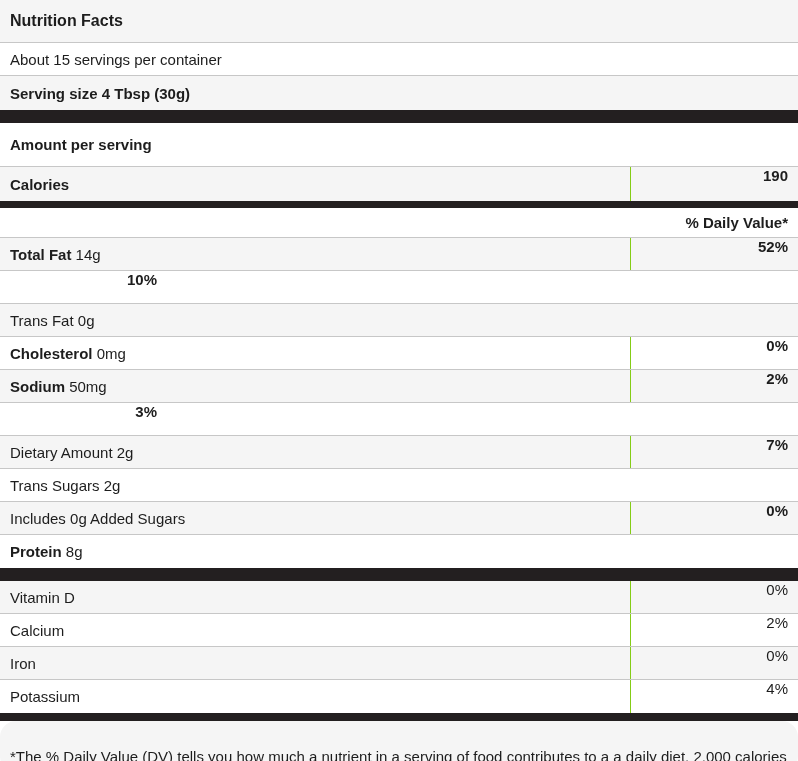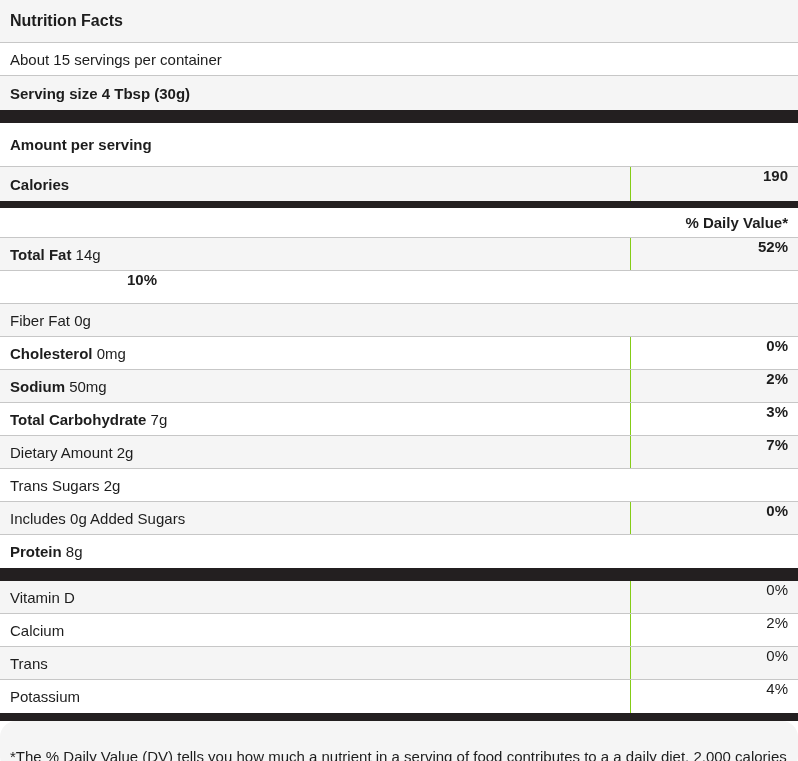--- a/index.html
+++ b/index.html
@@ -129,21 +129,21 @@
   </div>
 
   <div class="row h33">
     <div class="cell-right">
         <span>10%</span>
       </div>
   </div>
 
   <div class="row h33 shaded">
     <div class="cell-left">
-      <span><span class="b"></span><span>Fiber Fat 0g</span></span>
+      <span><span class="b"></span><span>Trans Fat 0g</span></span>
     </div>
   </div>
 
   <div class="row h33">
     <div class="cell-left div">
       <span><span class="b">Cholesterol</span> <span>0mg</span></span>
     </div>
     <div class="cell-right">
         <span>0%</span>
       </div>
@@ -152,23 +152,20 @@
   <div class="row h33 shaded">
     <div class="cell-left div">
       <span><span class="b">Sodium</span> <span>50mg</span></span>
     </div>
     <div class="cell-right">
         <span>2%</span>
       </div>
   </div>
 
   <div class="row h33">
-    <div class="cell-left div">
-      <span><span class="b">Total Carbohydrate</span> <span>7g</span></span>
-    </div>
     <div class="cell-right">
         <span>3%</span>
       </div>
   </div>
 
   <div class="row h33 shaded">
     <div class="cell-left div">
       <span><span class="b"></span><span>Dietary Amount 2g</span></span>
     </div>
     <div class="cell-right">
@@ -212,21 +209,21 @@
     <div class="cell-left div">
         <span>Calcium</span>
       </div>
     <div class="cell-right reg">
         <span>2%</span>
       </div>
   </div>
 
   <div class="row h33 shaded">
     <div class="cell-left div">
-        <span>Trans</span>
+        <span>Iron</span>
       </div>
     <div class="cell-right reg">
         <span>0%</span>
       </div>
   </div>
 
   <div class="row h33 noborder">
     <div class="cell-left div">
         <span>Potassium</span>
       </div>

